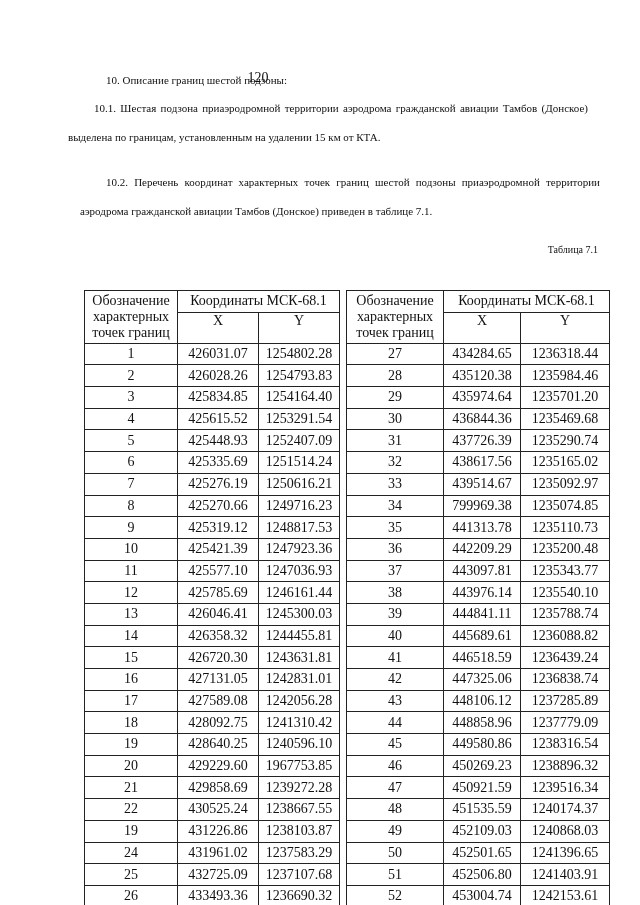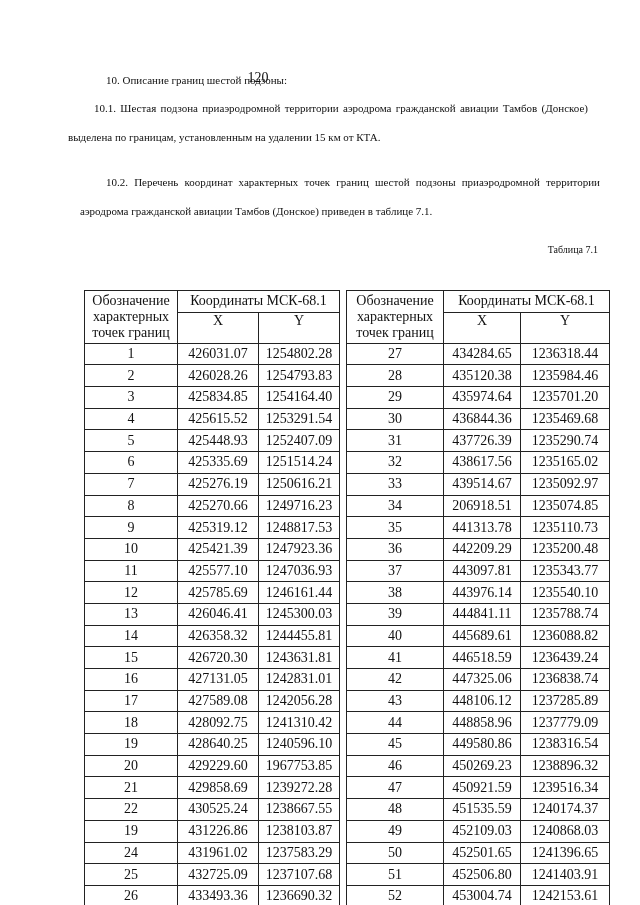--- a/index.html
+++ b/index.html
@@ -230,21 +230,21 @@
         <td class="c-x">438617.56</td>
         <td class="c-y">1235165.02</td>
       </tr>
       <tr>
         <td class="c-id">33</td>
         <td class="c-x">439514.67</td>
         <td class="c-y">1235092.97</td>
       </tr>
       <tr>
         <td class="c-id">34</td>
-        <td class="c-x">206918.51</td>
+        <td class="c-x">799969.38</td>
         <td class="c-y">1235074.85</td>
       </tr>
       <tr>
         <td class="c-id">35</td>
         <td class="c-x">441313.78</td>
         <td class="c-y">1235110.73</td>
       </tr>
       <tr>
         <td class="c-id">36</td>
         <td class="c-x">442209.29</td>

